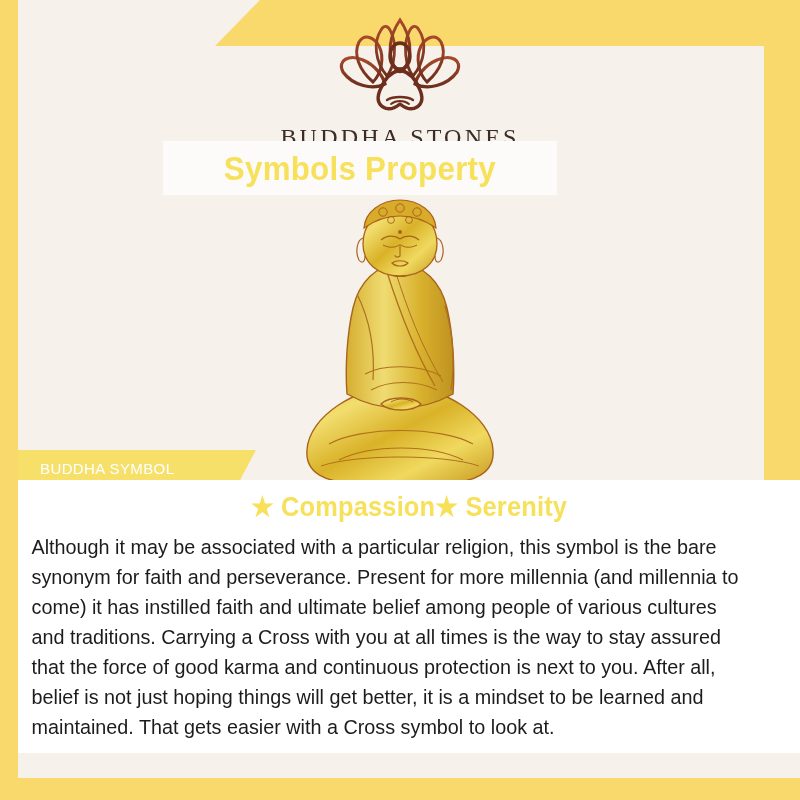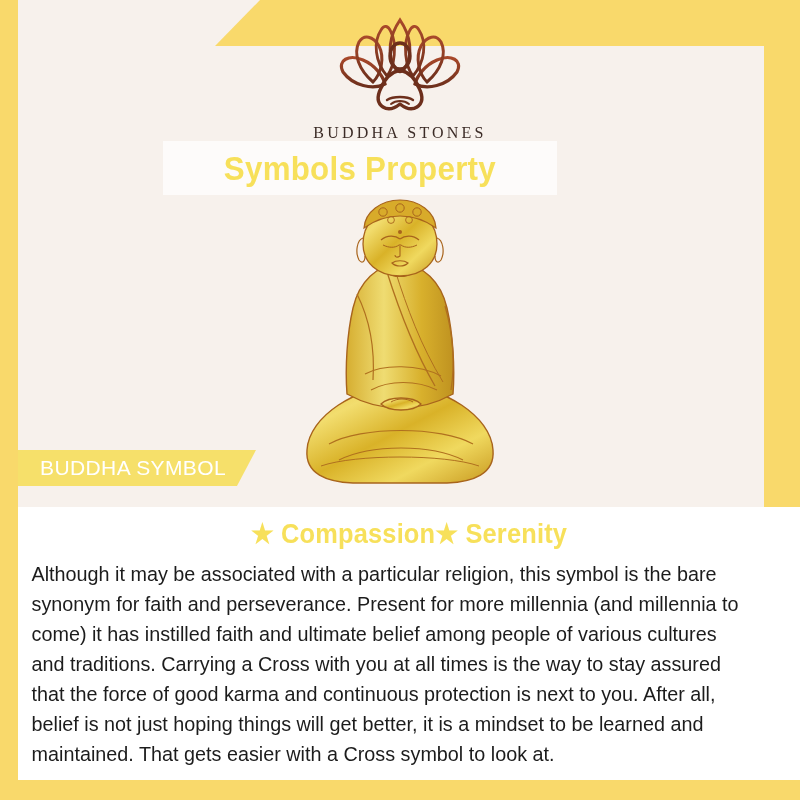--- a/index.html
+++ b/index.html
@@ -69,21 +69,21 @@
   }
   .logo-mark {
     width: 170px;
     height: 104px;
     margin: 0 auto;
     display: block;
   }
   .brand-name {
     margin-top: 4px;
     font-family: "Liberation Serif", serif;
-    font-size: 16px;
+    font-size: 24px;
     letter-spacing: 3.2px;
     color: #3b2b26;
     font-weight: 400;
   }
 
   
   .title-banner {
     position: absolute;
     top: 141px;
     left: 163px;
@@ -126,31 +126,31 @@
     width: 238px;
     height: 36px;
     background: #f6e06a;
     -webkit-clip-path: polygon(0 0, 100% 0, 92% 100%, 0 100%);
     clip-path: polygon(0 0, 100% 0, 92% 100%, 0 100%);
     display: flex;
     align-items: center;
   }
   .ribbon-text {
     color: #ffffff;
-    font-size: 21px;
+    font-size: 15px;
     letter-spacing: 0.4px;
     padding-left: 22px;
     font-weight: 400;
     white-space: nowrap;
   }
 
   
   .content-panel {
     position: absolute;
-    top: 507px;
+    top: 480px;
     left: 18px;
     width: 782px;
     height: 273px;
     background: #ffffff;
   }
   .subtitle {
     margin: 0;
     padding-top: 11px;
     text-align: center;
     font-family: "Liberation Sans Narrow", "Liberation Sans", sans-serif;

